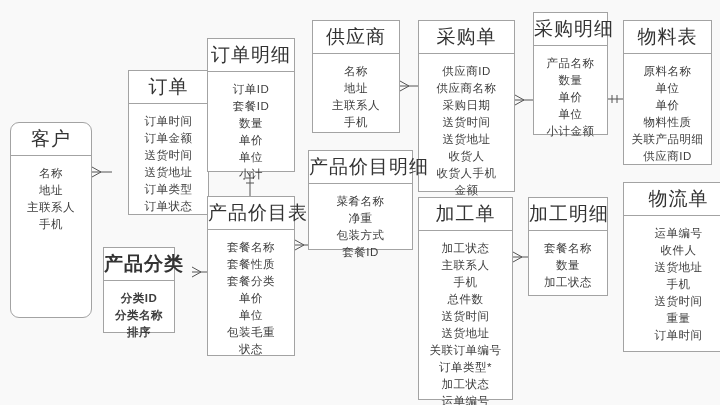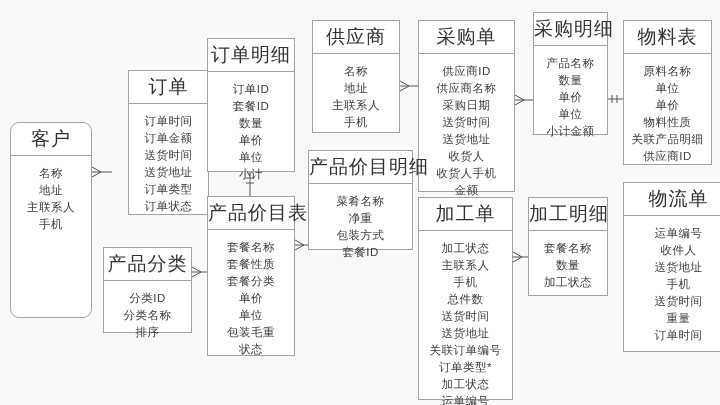--- a/index.html
+++ b/index.html
@@ -141,21 +141,21 @@
       <div class="entity-fields">
         <div class="entity-field">套餐名称</div>
         <div class="entity-field">套餐性质</div>
         <div class="entity-field">套餐分类</div>
         <div class="entity-field">单价</div>
         <div class="entity-field">单位</div>
         <div class="entity-field">包装毛重</div>
         <div class="entity-field">状态</div>
       </div>
     </div>
-    <div class="entity" style="left: 103px; top: 247px; width: 89px; height: 86px;">
+    <div class="entity" style="left: 103px; top: 247px; width: 72px; height: 86px; font-weight: bold;">
       <div class="entity-title">产品分类</div>
       <div class="entity-fields">
         <div class="entity-field">分类ID</div>
         <div class="entity-field">分类名称</div>
         <div class="entity-field">排序</div>
       </div>
     </div>
     <div class="entity" style="left: 418px; top: 197px; width: 95px; height: 203px;">
       <div class="entity-title">加工单</div>
       <div class="entity-fields">

